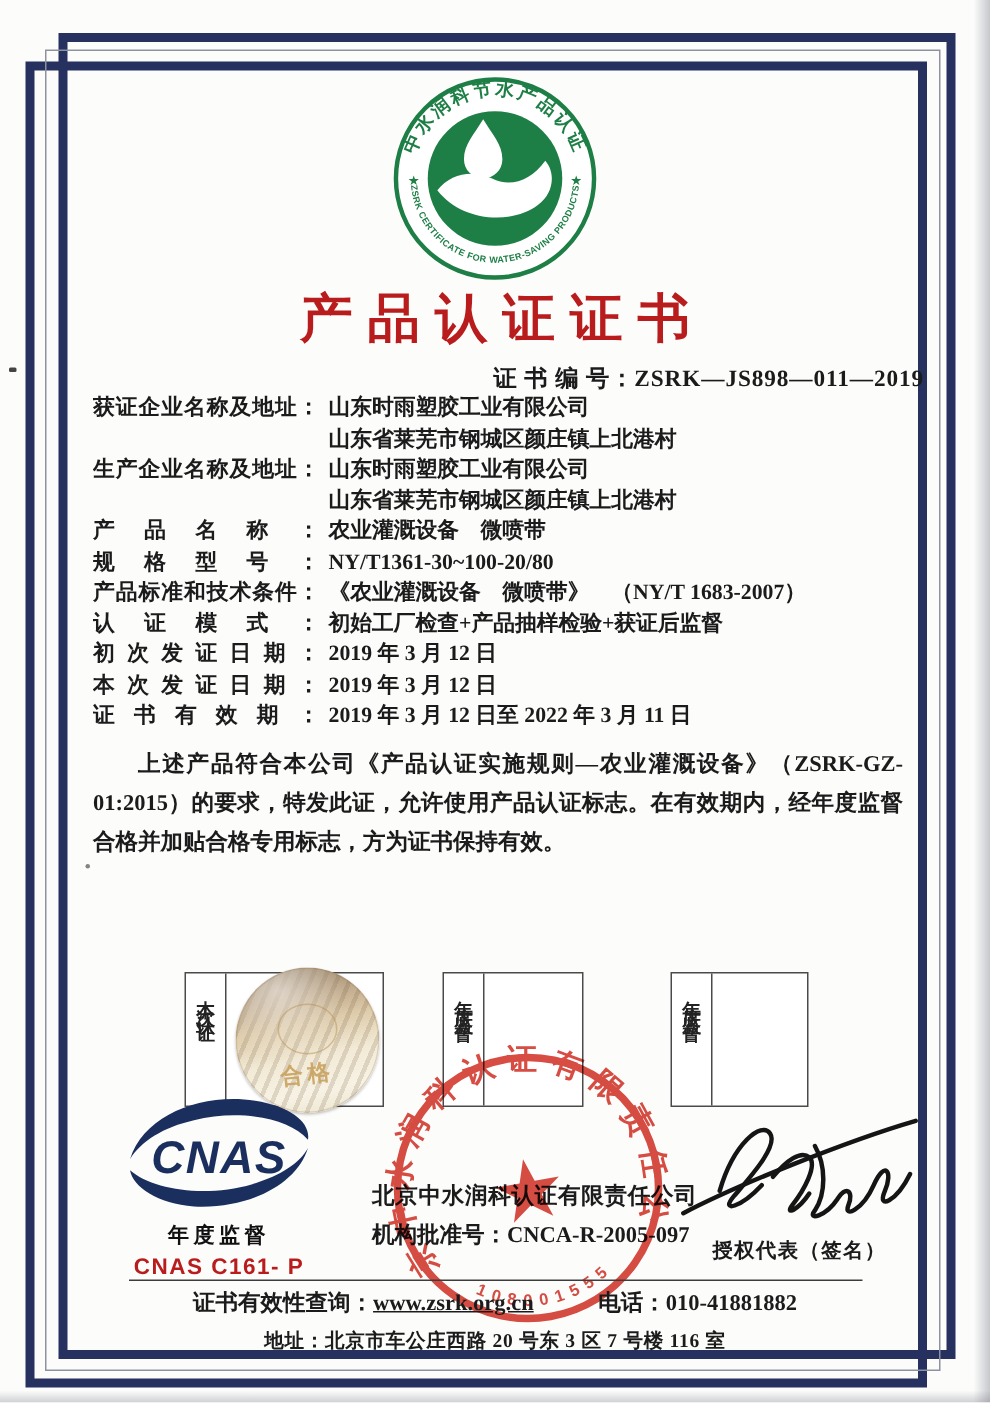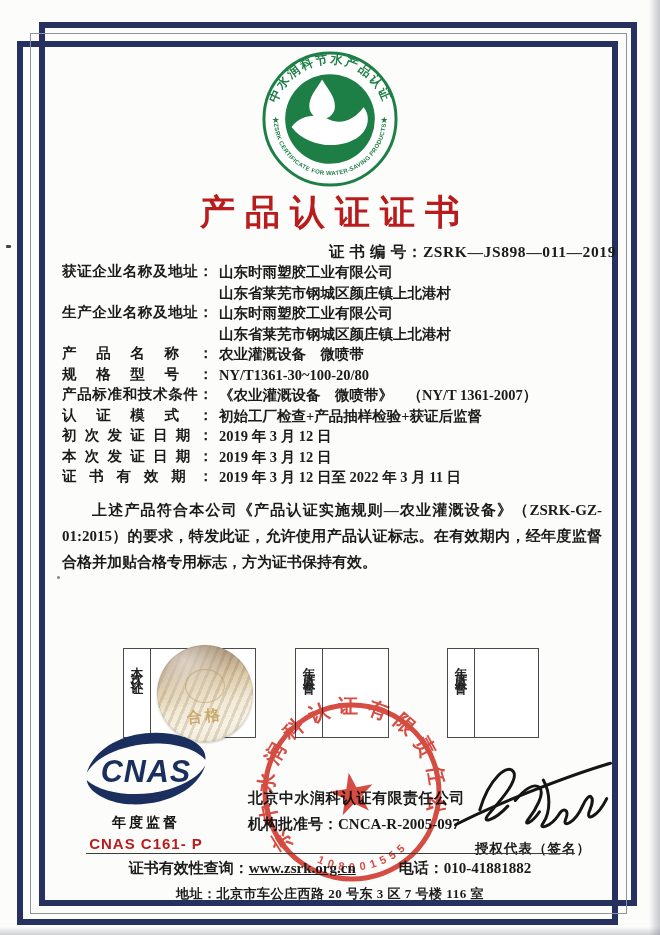--- a/index.html
+++ b/index.html
@@ -29,21 +29,21 @@
 
   
   .title{position:absolute;top:189px;left:0;right:0;text-align:center;
     font:700 35px "Liberation Sans",sans-serif;letter-spacing:10px;text-indent:10px;color:#b91c1c}
   .certno{position:absolute;top:242px;right:44px;
     font:700 15.5px "Liberation Serif",serif;letter-spacing:.6px}
 
   
   .fields{position:absolute;left:62px;top:262px;width:546px;font-size:14.5px;line-height:20.5px}
   .frow{display:flex}
-  .flabel{flex:0 0 151px;font-family:Liberation Mono, monospace;font-weight:700;
+  .flabel{flex:0 0 151px;font-family:Liberation Serif, serif;font-weight:700;
     text-align:justify;text-align-last:justify;white-space:nowrap;overflow:hidden}
   .fval{flex:1;font-weight:600;padding-left:6px}
   .fline{display:block}
 
   .statement{position:absolute;left:62px;top:497px;width:540px;
     font-size:15px;line-height:26px;text-indent:2em;text-align:justify;font-weight:700}
 
   
   .box{position:absolute;top:648px;height:88px;border:1.5px solid #4a4a4a;background:#fff;display:flex}
   .box1{left:123px;width:131px}
@@ -73,21 +73,21 @@
   .org{position:absolute;left:248px;top:785px;line-height:26px;font-weight:700}
   .org-name{font-size:15px;letter-spacing:.5px}
   .org-appr{font-size:15px}
 
   .seal{position:absolute;left:256px;top:696px;width:192px;height:192px;
     opacity:.84;mix-blend-mode:multiply;transform:rotate(-10deg)}
   .seal-arc{font:700 20px "Liberation Sans",sans-serif;fill:#cf2a1f;letter-spacing:8px}
   .seal-num{font:700 11px "Liberation Sans",sans-serif;fill:#cf2a1f;letter-spacing:5px}
   .seal-star{font-size:56px;fill:#cf2a1f;text-anchor:middle}
 
-  .sig{position:absolute;left:446px;top:752px;width:174px;text-align:center}
+  .sig{position:absolute;left:446px;top:736px;width:174px;text-align:center}
   .sig-cap{font:700 13.5px "Liberation Serif",serif;margin-top:0;letter-spacing:1px}
 
   .rule{position:absolute;top:853px;left:86px;width:489px;border-top:1.5px solid #3c3c3c}
   .footer{position:absolute;top:859px;left:40px;right:40px;display:flex;justify-content:center;gap:43px;
     font:700 15px "Liberation Serif",serif}
   .footer .url{text-decoration:underline}
   .addr{position:absolute;top:885px;left:0;right:0;text-align:center;
     font:700 13px "Liberation Serif",serif;letter-spacing:.5px}
 </style>
 </head>
@@ -144,21 +144,21 @@
   </div>
   <div class="frow">
     <span class="flabel">规格型号：</span>
     <span class="fval">
         <span class="fline">NY/T1361-30~100-20/80</span>
       </span>
   </div>
   <div class="frow">
     <span class="flabel">产品标准和技术条件：</span>
     <span class="fval">
-        <span class="fline">《农业灌溉设备　微喷带》　（NY/T 1361-2007）</span>
+        <span class="fline">《农业灌溉设备　微喷带》　（NY/T 1683-2007）</span>
       </span>
   </div>
   <div class="frow">
     <span class="flabel">认证模式：</span>
     <span class="fval">
         <span class="fline">初始工厂检查+产品抽样检验+获证后监督</span>
       </span>
   </div>
   <div class="frow">
     <span class="flabel">初次发证日期：</span>

